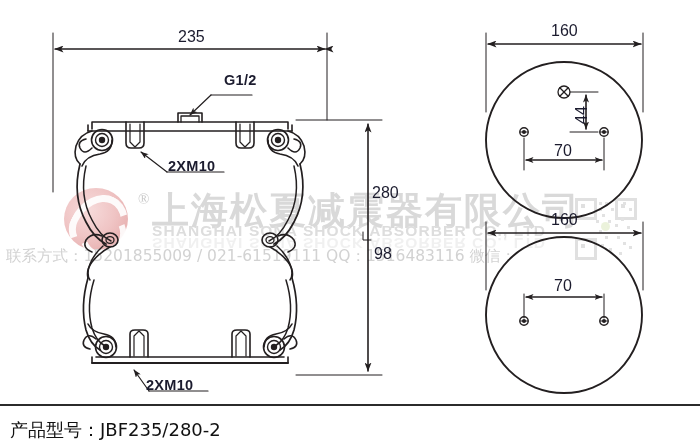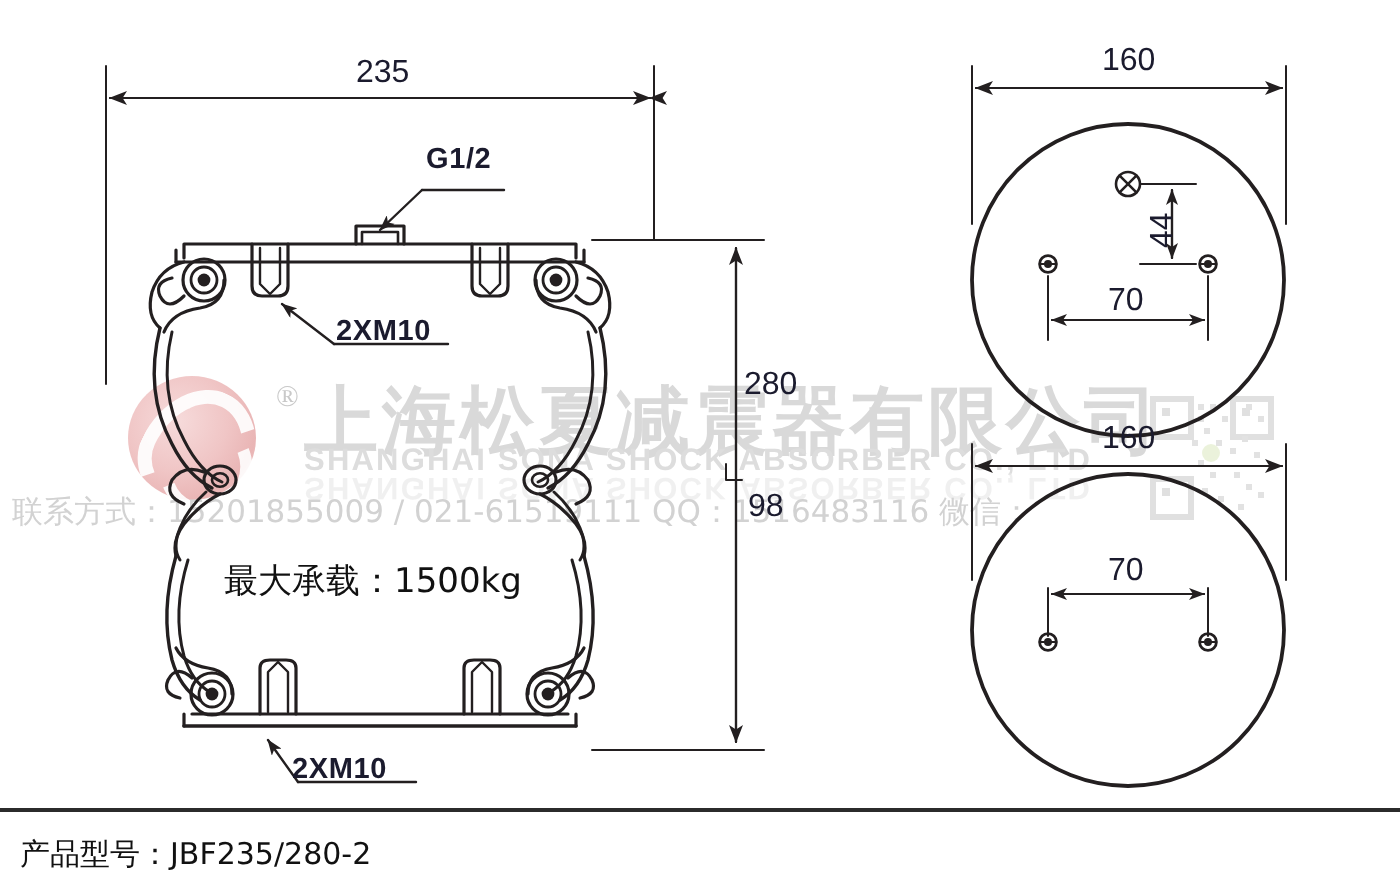--- a/index.html
+++ b/index.html
@@ -101,21 +101,21 @@
   .callout{
     font-size:14.5px;font-weight:bold;color:#1b1b2e;
     font-family:"Liberation Sans","DejaVu Sans",sans-serif;
     letter-spacing:.3px;
   }
   .load{
     font-size:17px;color:#111;
     font-family:"DejaVu Sans","Liberation Sans",sans-serif;
   }
   .model{
-    font-size:15px;color:#111;
+    font-size:18px;color:#111;
     font-family:"DejaVu Sans","Liberation Sans",sans-serif;
   }
   .footbar{
     position:absolute;left:0;top:404px;width:700px;height:1.5px;background:#2b2b2b;z-index:20;
   }
 </style>
 </head>
 <body>
 
 <div id="stage">
@@ -368,31 +368,30 @@
           <line x1="526" y1="297" x2="602" y2="297" marker-end="url(#arS)" stroke-width="1.1"></line>
           <line x1="602" y1="297" x2="526" y2="297" marker-end="url(#arS)" stroke-width="1.1"></line>
         </g>
       </g>
 
     </g>
   </svg>
 
   <div class="lab dim" style="left:178px;top:28px;">235</div>
 
-  <div class="lab callout" style="left:213px;top:72px;">G1/2</div>
+  <div class="lab callout" style="left:224px;top:72px;">G1/2</div>
 
   <div class="lab callout" style="left:168px;top:158px;">2XM10</div>
 
   <div class="lab callout" style="left:146px;top:377px;">2XM10</div>
 
   <div class="lab dim" style="left:372px;top:184px;">280</div>
 
   <div class="lab dim" style="left:374px;top:245px;">98</div>
 
-  <div class="lab load" style="left:112px;top:279px;">最大承载：1500kg</div>
 
   <div class="lab dim" style="left:551px;top:22px;">160</div>
 
   <div class="lab dimv" style="left:573px;top:124px;">44</div>
 
   <div class="lab dim" style="left:554px;top:142px;">70</div>
 
   <div class="lab dim" style="left:551px;top:211px;">160</div>
 
   <div class="lab dim" style="left:554px;top:277px;">70</div>

